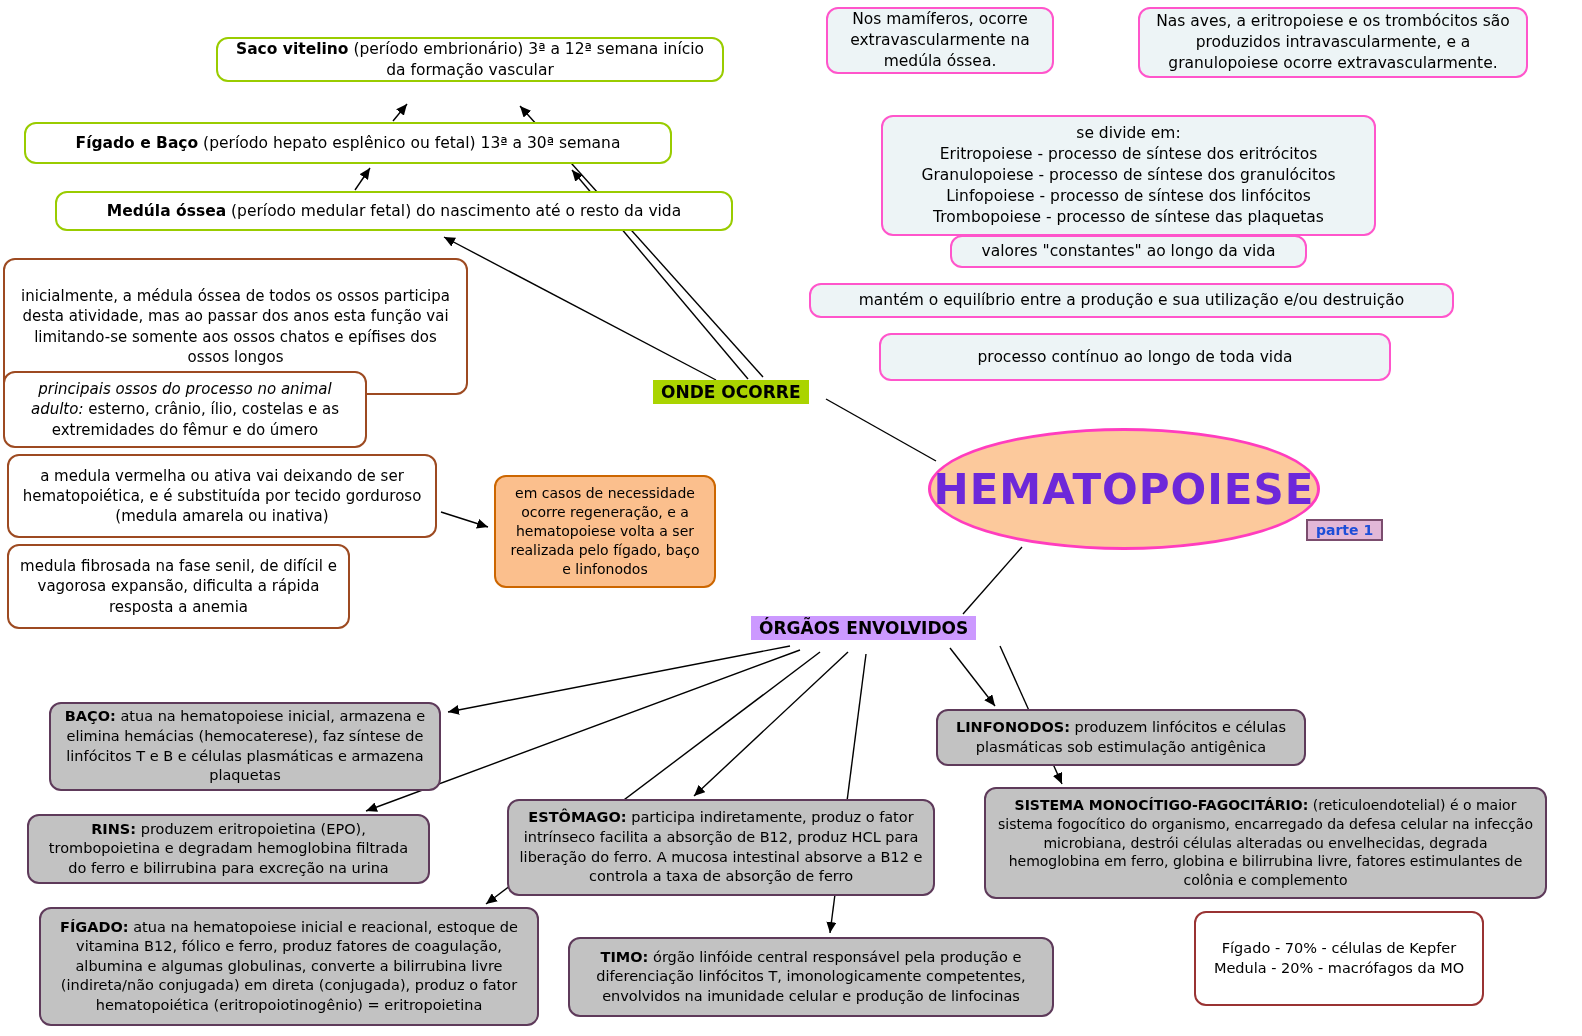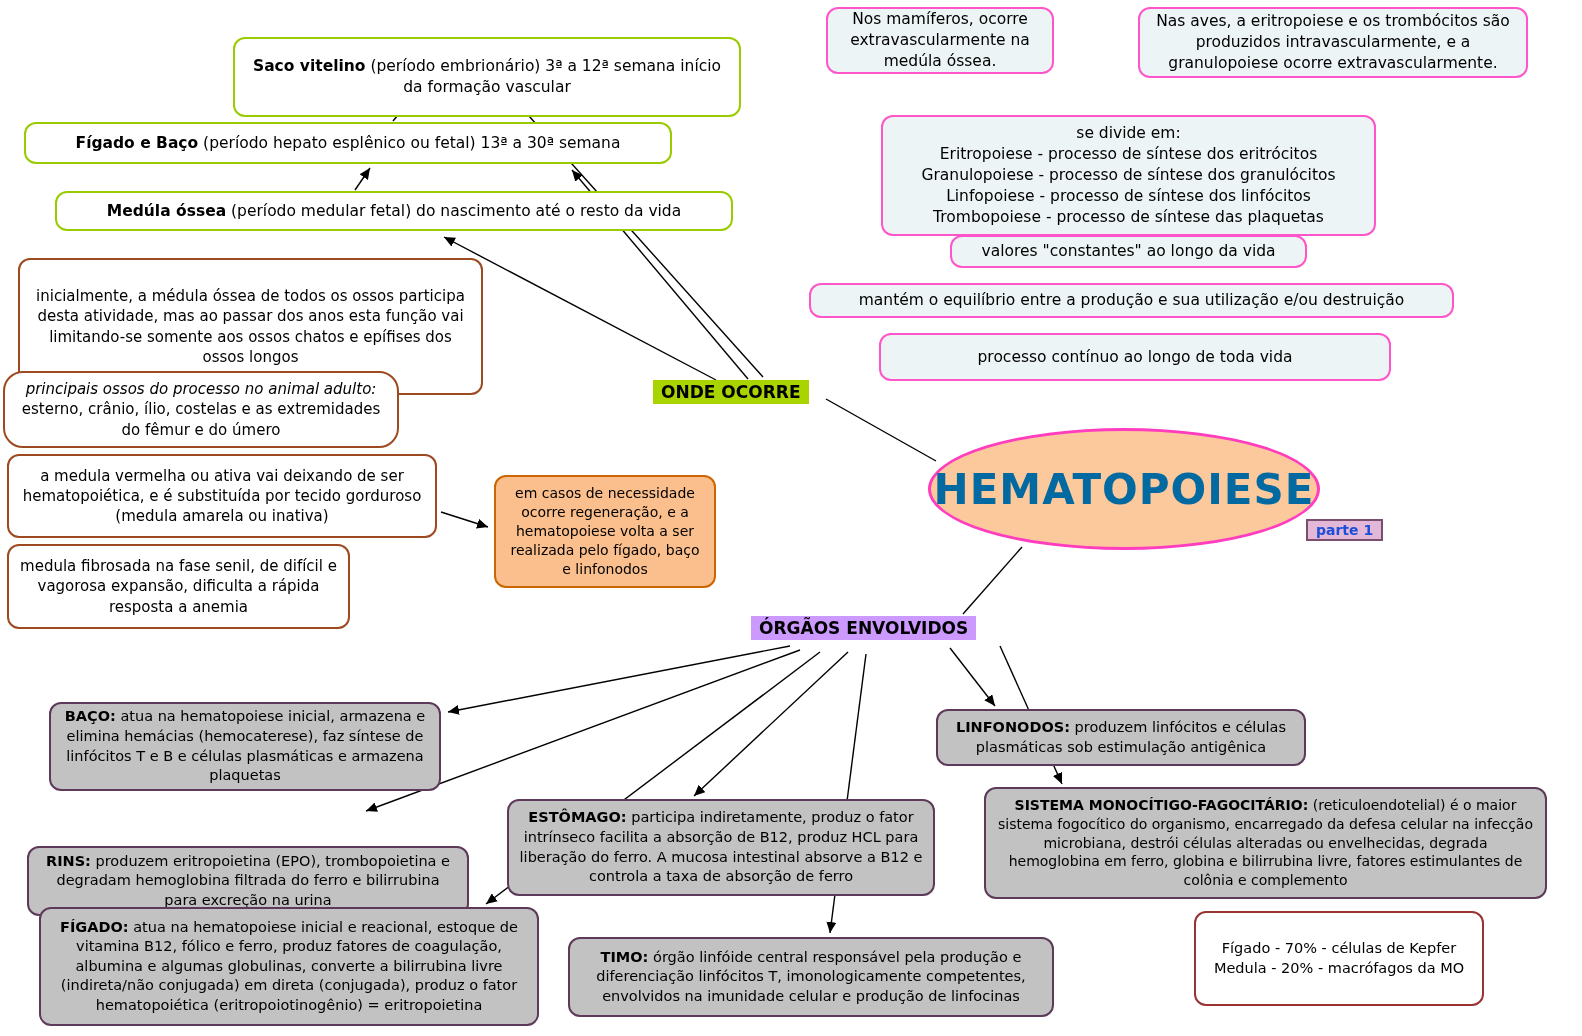--- a/index.html
+++ b/index.html
@@ -21,21 +21,21 @@
   .gray   { border:2px solid #5e3a5a; background:#c2c2c2; font-size:14.5px; }
   .redbox { border:2px solid #993333; background:#fff; font-size:14.5px; }
 
   .hlabel { position:absolute; z-index:2; font-weight:bold; font-size:17px; padding:2px 8px; }
   .onde   { background:#aad400; }
   .orgaos { background:#cc99ff; }
 
   .ellipse { position:absolute; z-index:1; border-radius:50%;
              border:3px solid #ff3dbe; background:#fcc99c;
              display:flex; align-items:center; justify-content:center; }
-  .ellipse .title { color:#0369a1; font-weight:bold; font-size:42px; letter-spacing:1px; }
+  .ellipse .title { color:#6d28d9; font-weight:bold; font-size:42px; letter-spacing:1px; }
 
   .badge { position:absolute; z-index:2; background:#e2b7d7; border:2px solid #7b4d6e;
            color:#1d4ed8; font-weight:bold; font-size:14px; padding:1px 8px; }
 </style>
 </head>
 <body>
 
 <div id="canvas">
 
   <svg id="arrows" viewBox="0 0 1582 1036" xmlns="http://www.w3.org/2000/svg">
@@ -59,34 +59,34 @@
 
     <line x1="790" y1="646" x2="448" y2="712" stroke="#000" stroke-width="1.4" marker-end="url(#ah)"></line>
     <line x1="800" y1="650" x2="366" y2="811" stroke="#000" stroke-width="1.4" marker-end="url(#ah)"></line>
     <line x1="820" y1="652" x2="486" y2="904" stroke="#000" stroke-width="1.4" marker-end="url(#ah)"></line>
     <line x1="848" y1="652" x2="694" y2="796" stroke="#000" stroke-width="1.4" marker-end="url(#ah)"></line>
     <line x1="866" y1="654" x2="830" y2="933" stroke="#000" stroke-width="1.4" marker-end="url(#ah)"></line>
     <line x1="950" y1="648" x2="995" y2="706" stroke="#000" stroke-width="1.4" marker-end="url(#ah)"></line>
     <line x1="1000" y1="646" x2="1062" y2="784" stroke="#000" stroke-width="1.4" marker-end="url(#ah)"></line>
   </svg>
 
-  <div class="box green" style="left:233px; top:37px; width:508px; height:80px;">
+  <div class="box green" style="left:216px; top:37px; width:508px; height:45px;">
     <div class="txt"><span class="lead">Saco vitelino</span><span> (período embrionário) 3ª a 12ª semana início da formação vascular</span></div>
   </div>
   <div class="box green" style="left:24px; top:122px; width:648px; height:42px;">
     <div class="txt"><span class="lead">Fígado e Baço</span><span> (período hepato esplênico ou fetal) 13ª a 30ª semana</span></div>
   </div>
   <div class="box green" style="left:55px; top:191px; width:678px; height:40px;">
     <div class="txt"><span class="lead">Medúla óssea</span><span> (período medular fetal) do nascimento até o resto da vida</span></div>
   </div>
 
-  <div class="box brown" style="left:18px; top:258px; width:465px; height:137px;">
+  <div class="box brown" style="left:3px; top:258px; width:465px; height:137px;">
     <div class="txt">inicialmente, a médula óssea de todos os ossos participa desta atividade, mas ao passar dos anos esta função vai limitando-se somente aos ossos chatos e epífises dos ossos longos</div>
   </div>
-  <div class="box brown" style="left:3px; top:371px; width:396px; height:77px;border-radius:20px;">
+  <div class="box brown" style="left:3px; top:371px; width:364px; height:77px;">
     <div class="txt"><span class="ilead">principais ossos do processo no animal adulto:</span><span> esterno, crânio, ílio, costelas e as extremidades do fêmur e do úmero</span></div>
   </div>
   <div class="box brown" style="left:7px; top:454px; width:430px; height:84px;">
     <div class="txt">a medula vermelha ou ativa vai deixando de ser hematopoiética, e é substituída por tecido gorduroso (medula amarela ou inativa)</div>
   </div>
   <div class="box brown" style="left:7px; top:544px; width:343px; height:85px;">
     <div class="txt">medula fibrosada na fase senil, de difícil e vagorosa expansão, dificulta a rápida resposta a anemia</div>
   </div>
 
   <div class="box orangeb" style="left:494px; top:475px; width:222px; height:113px;">
@@ -125,21 +125,21 @@
   <div class="ellipse" style="left:928px; top:428px; width:392px; height:122px;">
     <span class="title">HEMATOPOIESE</span>
   </div>
   <div class="badge" style="left:1306px; top:519px;">parte 1</div>
 
   <div class="hlabel orgaos" style="left:751px; top:616px;">ÓRGÃOS ENVOLVIDOS</div>
 
   <div class="box gray" style="left:49px; top:702px; width:392px; height:89px;">
     <div class="txt"><span class="lead">BAÇO:</span><span> atua na hematopoiese inicial, armazena e elimina hemácias (hemocaterese), faz síntese de linfócitos T e B e células plasmáticas e armazena plaquetas</span></div>
   </div>
-  <div class="box gray" style="left:27px; top:814px; width:442px; height:70px;margin-top:32px;">
+  <div class="box gray" style="left:27px; top:814px; width:403px; height:70px;">
     <div class="txt"><span class="lead">RINS:</span><span> produzem eritropoietina (EPO), trombopoietina e degradam hemoglobina filtrada do ferro e bilirrubina para excreção na urina</span></div>
   </div>
   <div class="box gray" style="left:39px; top:907px; width:500px; height:119px;">
     <div class="txt"><span class="lead">FÍGADO:</span><span> atua na hematopoiese inicial e reacional, estoque de vitamina B12, fólico e ferro, produz fatores de coagulação, albumina e algumas globulinas, converte a bilirrubina livre (indireta/não conjugada) em direta (conjugada), produz o fator hematopoiética (eritropoiotinogênio) = eritropoietina</span></div>
   </div>
   <div class="box gray" style="left:507px; top:799px; width:428px; height:97px;">
     <div class="txt"><span class="lead">ESTÔMAGO:</span><span> participa indiretamente, produz o fator intrínseco facilita a absorção de B12, produz HCL para liberação do ferro. A mucosa intestinal absorve a B12 e controla a taxa de absorção de ferro</span></div>
   </div>
   <div class="box gray" style="left:568px; top:937px; width:486px; height:80px;">
     <div class="txt"><span class="lead">TIMO:</span><span> órgão linfóide central responsável pela produção e diferenciação linfócitos T, imonologicamente competentes, envolvidos na imunidade celular e produção de linfocinas</span></div>

